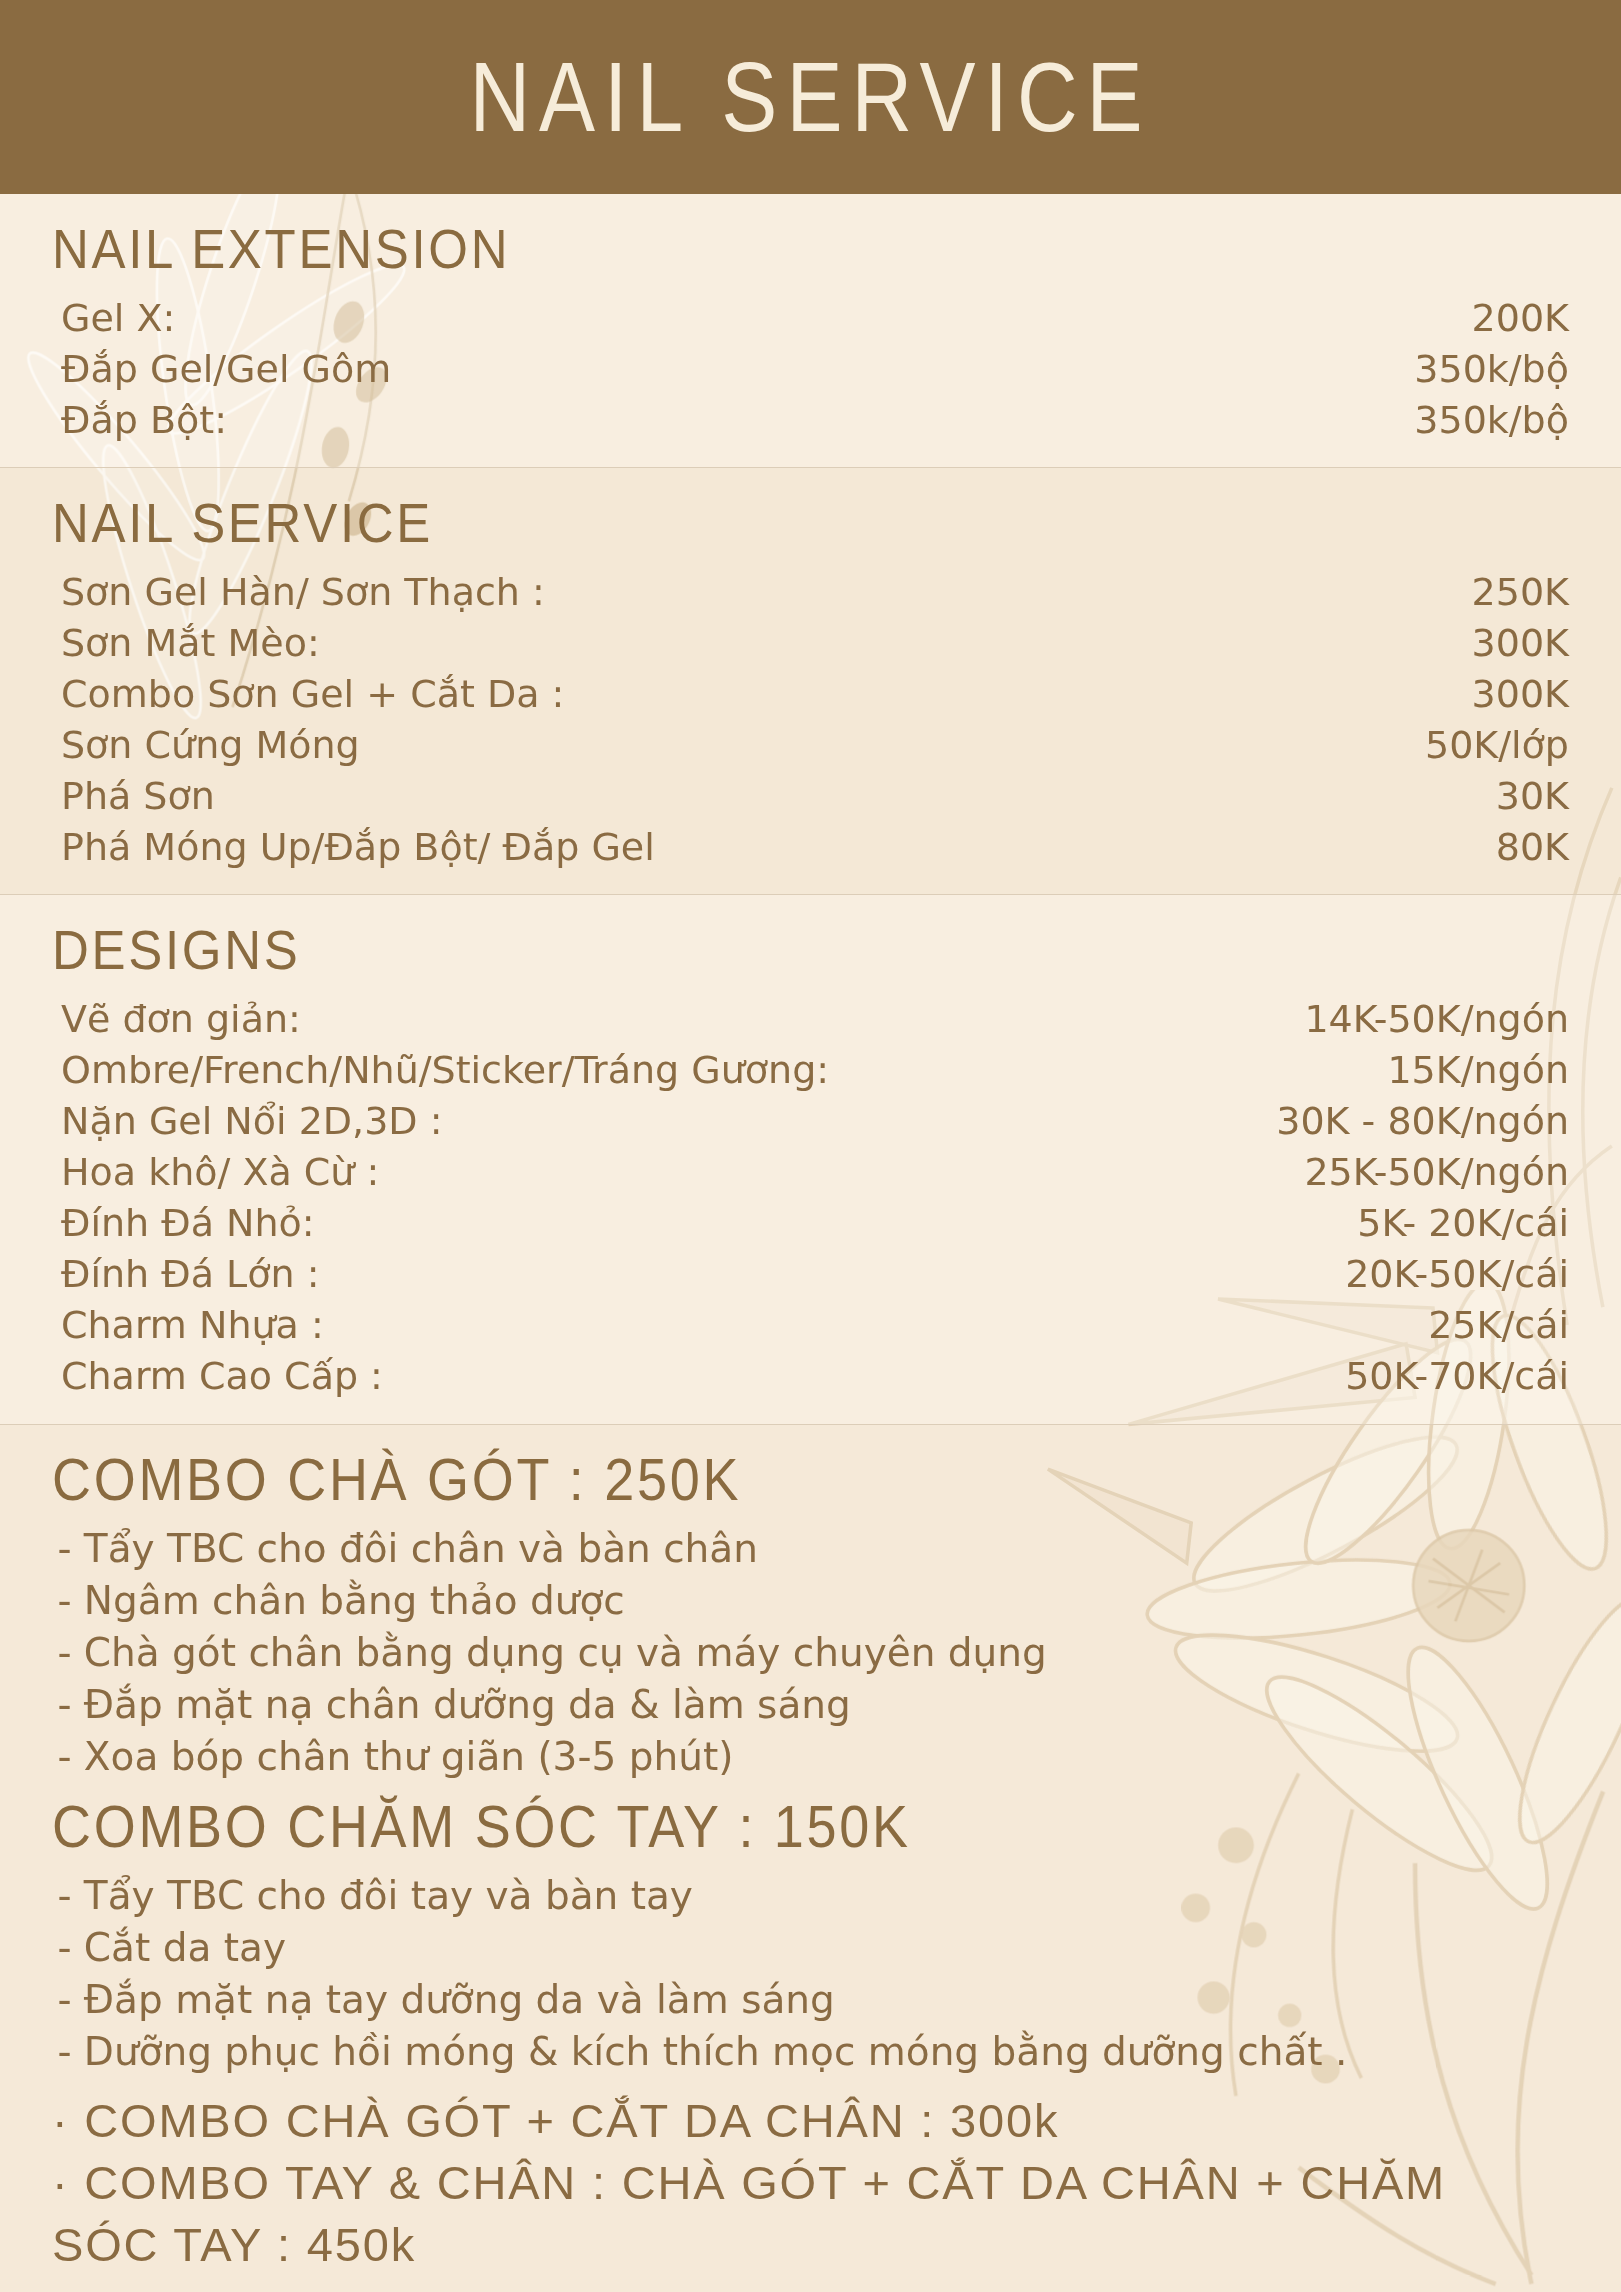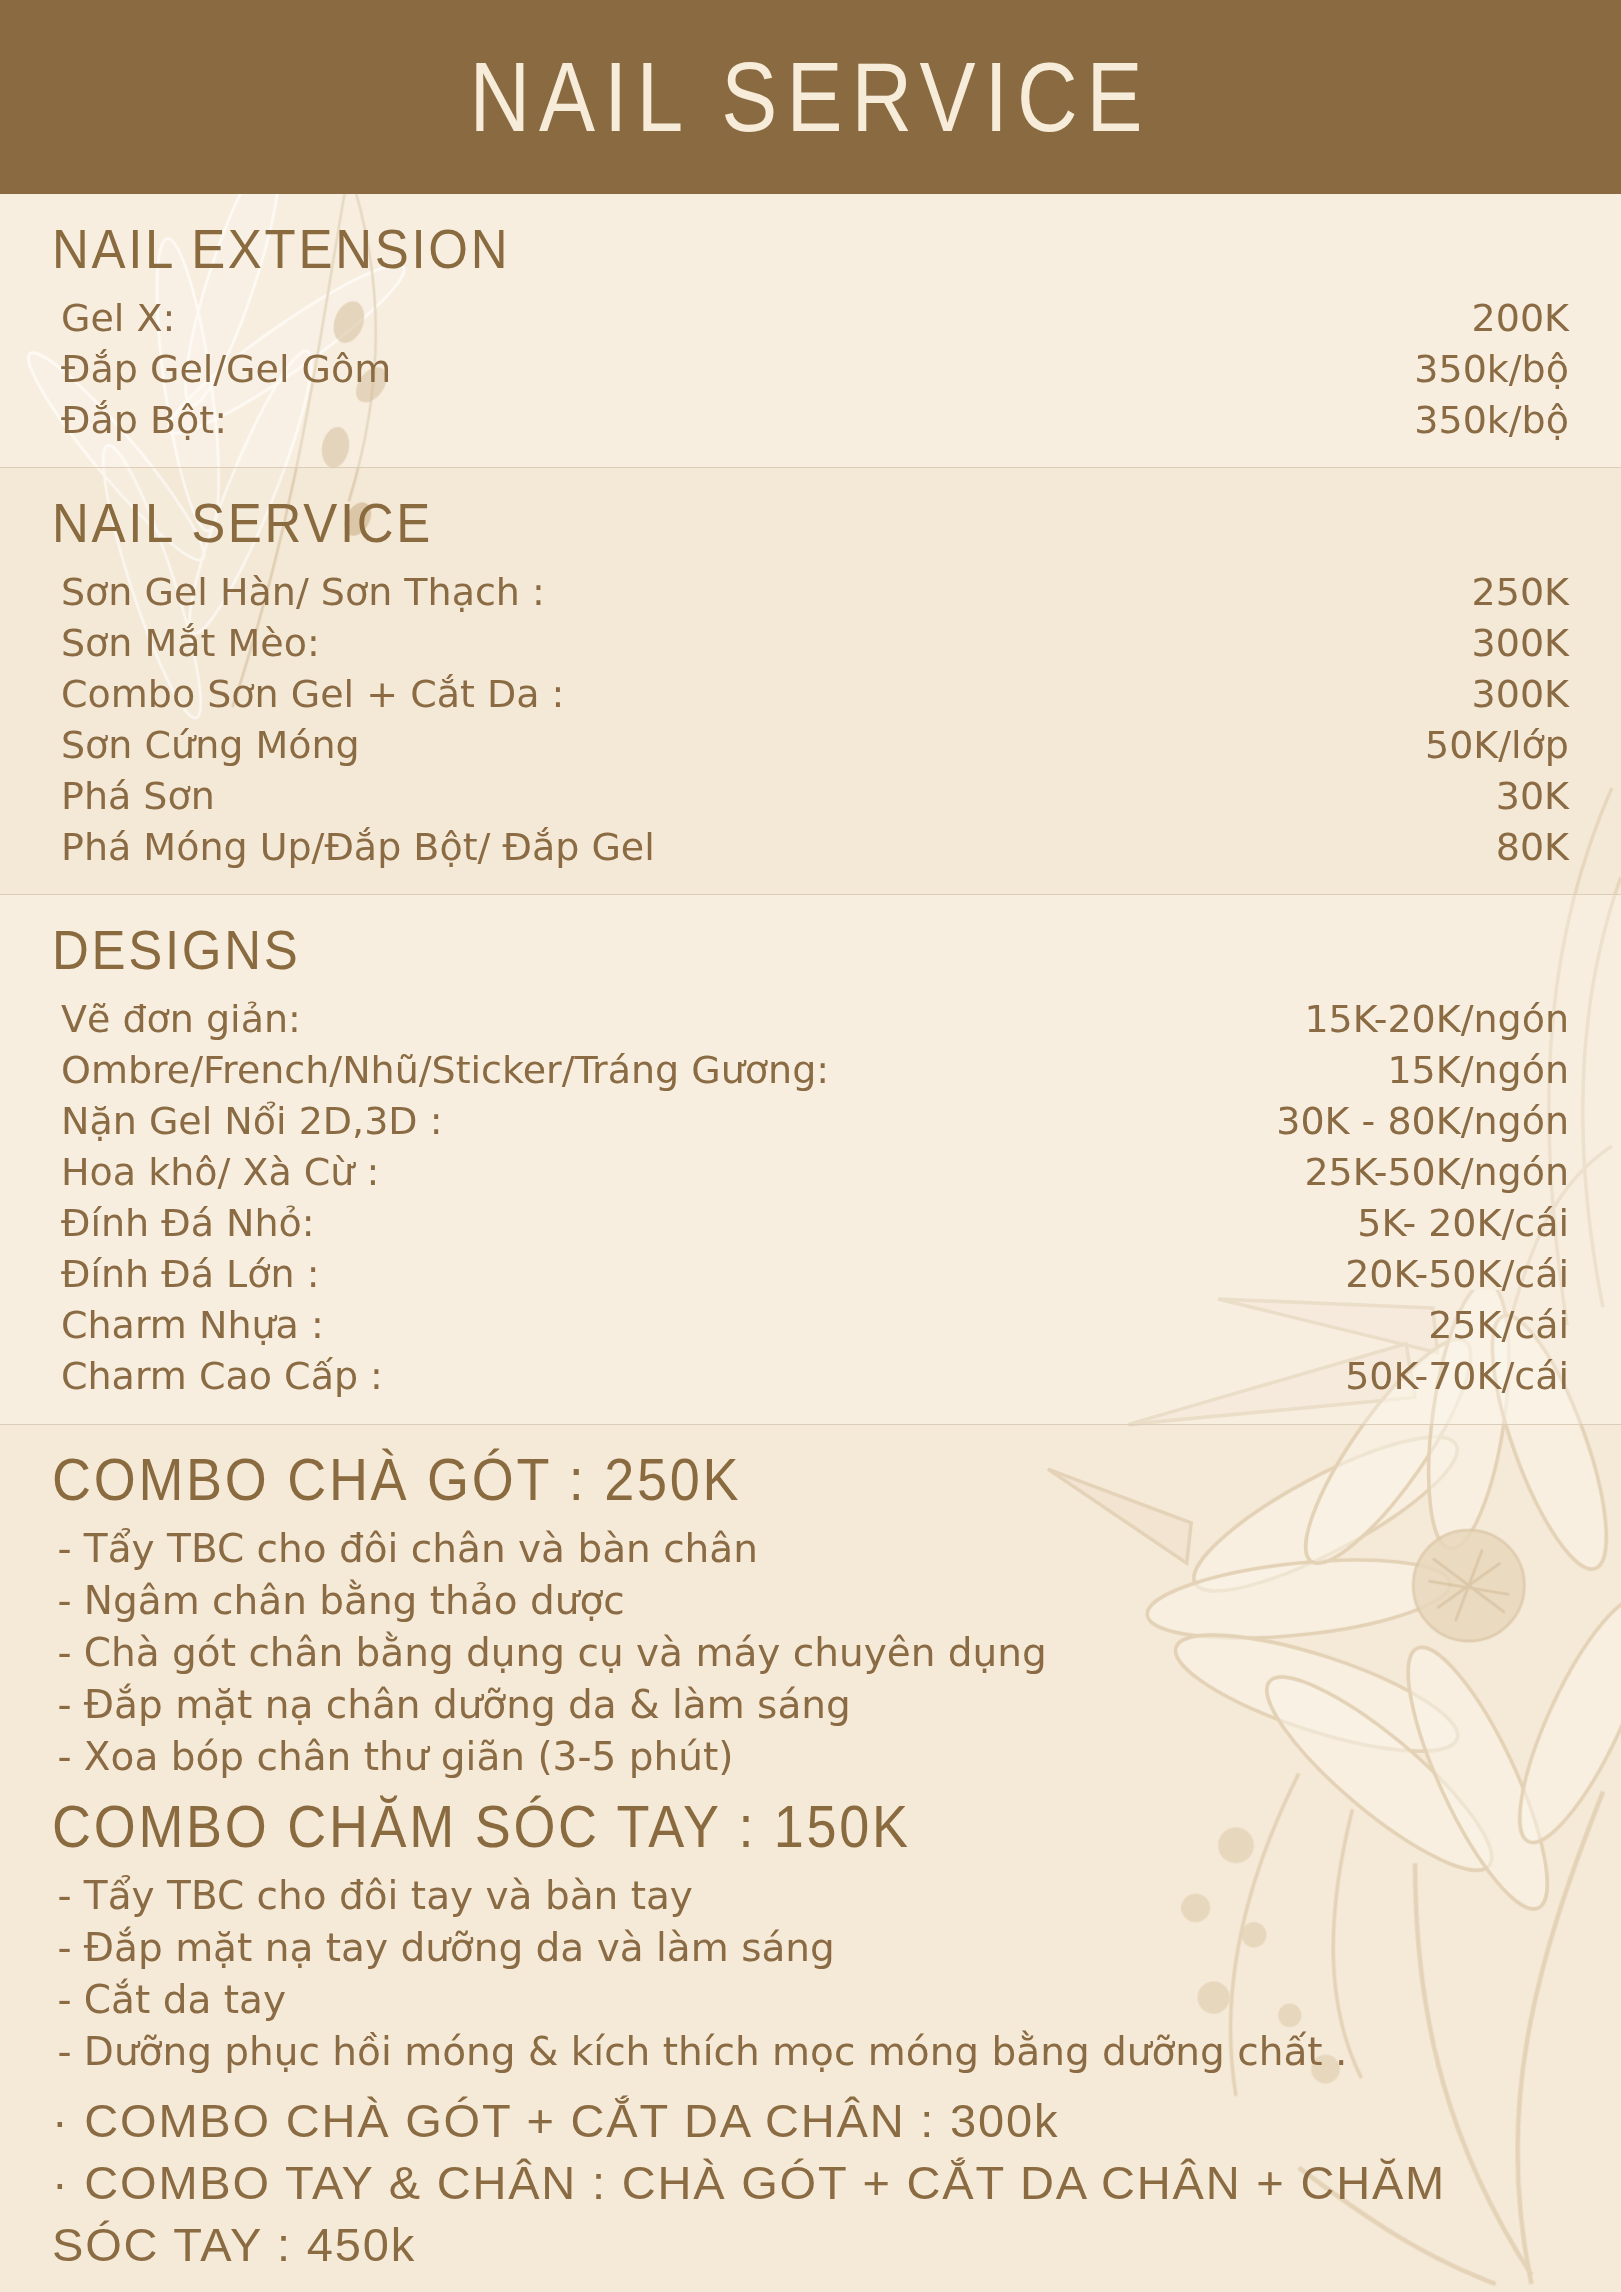--- a/index.html
+++ b/index.html
@@ -188,21 +188,21 @@
       </div>
       <div class="row">
         <span class="label">Phá Móng Up/Đắp Bột/ Đắp Gel</span>
         <span class="price">80K</span>
       </div>
     </section>
     <section class="menu-section alt-a">
       <h2 class="section-heading">DESIGNS</h2>
       <div class="row">
         <span class="label">Vẽ đơn giản:</span>
-        <span class="price">15K-20K/ngón</span>
+        <span class="price">14K-50K/ngón</span>
       </div>
       <div class="row">
         <span class="label">Ombre/French/Nhũ/Sticker/Tráng Gương:</span>
         <span class="price">15K/ngón</span>
       </div>
       <div class="row">
         <span class="label">Nặn Gel Nổi 2D,3D :</span>
         <span class="price">30K - 80K/ngón</span>
       </div>
       <div class="row">
@@ -234,22 +234,22 @@
         <h2 class="combo-heading">COMBO CHÀ GÓT : 250K</h2>
         <div class="bullet">- Tẩy TBC cho đôi chân và bàn chân</div>
         <div class="bullet">- Ngâm chân bằng thảo dược</div>
         <div class="bullet">- Chà gót chân bằng dụng cụ và máy chuyên dụng</div>
         <div class="bullet">- Đắp mặt nạ chân dưỡng da &amp; làm sáng</div>
         <div class="bullet">- Xoa bóp chân thư giãn (3-5 phút)</div>
       </div>
       <div class="combo">
         <h2 class="combo-heading">COMBO CHĂM SÓC TAY : 150K</h2>
         <div class="bullet">- Tẩy TBC cho đôi tay và bàn tay</div>
+        <div class="bullet">- Cắt da tay</div>
         <div class="bullet">- Đắp mặt nạ tay dưỡng da và làm sáng</div>
-        <div class="bullet">- Cắt da tay</div>
         <div class="bullet">- Dưỡng phục hồi móng &amp; kích thích mọc móng bằng dưỡng chất .</div>
       </div>
     </div>
   <div class="footer-combos" id="footer-root">
       <div class="footer-line">· COMBO CHÀ GÓT + CẮT DA CHÂN : 300k</div>
       <div class="footer-line">· COMBO TAY &amp; CHÂN : CHÀ GÓT + CẮT DA CHÂN + CHĂM SÓC TAY : 450k</div>
     </div>
 </div>
 
 

